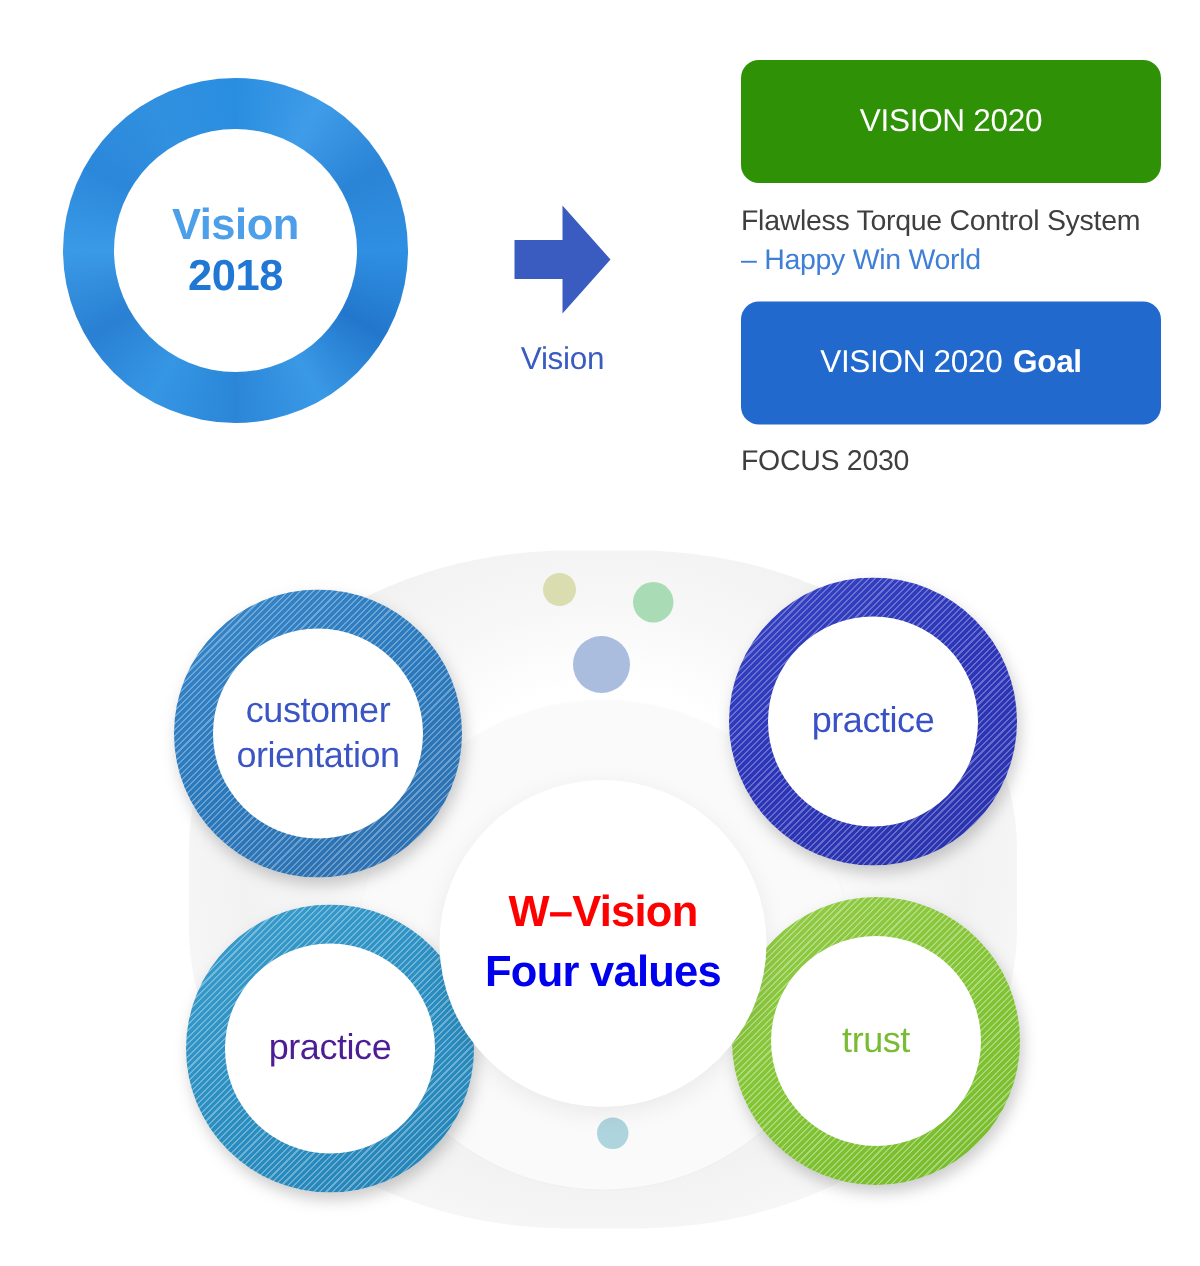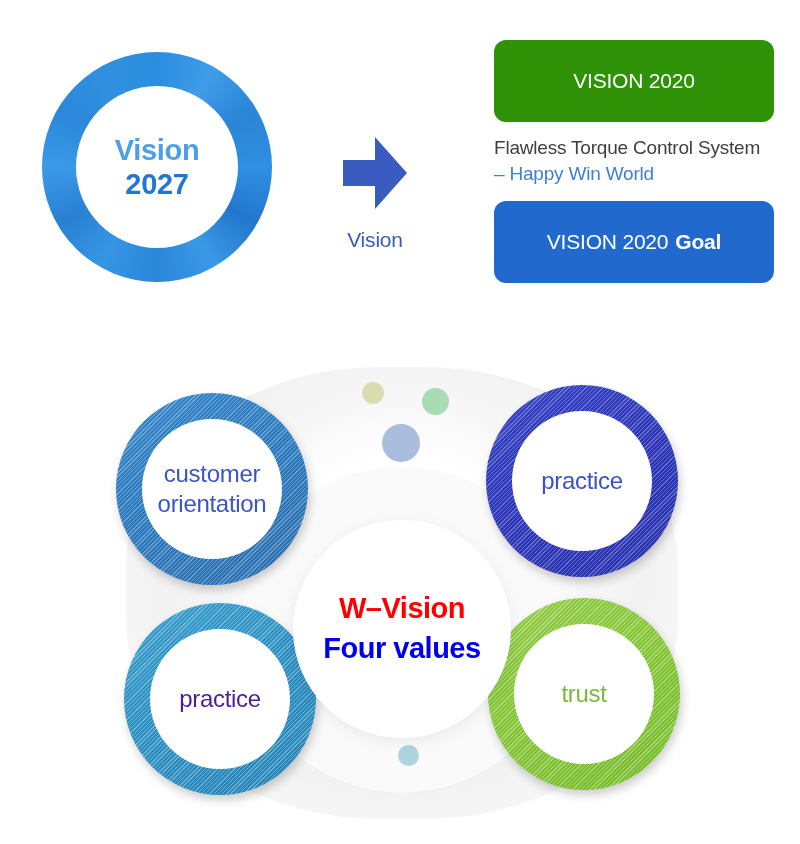--- a/index.html
+++ b/index.html
@@ -252,21 +252,21 @@
 </head>
 <body>
 
 <div id="top-section">
 
   <div id="vision-ring-wrap">
     <div id="vision-ring"></div>
     <div id="vision-ring-hole"></div>
     <div id="vision-ring-text">
       <span class="vision-word">Vision</span>
-      <span class="vision-year">2027</span>
+      <span class="vision-year">2018</span>
     </div>
   </div>
 
   <div id="arrow-block">
     <svg id="arrow-icon" width="72" height="78" viewBox="0 0 72 78">
       <path d="M4 26 L36 26 L36 3 L68 39 L36 75 L36 52 L4 52 Z" fill="#3a5bbf"></path>
     </svg>
     <div id="arrow-label">Vision</div>
   </div>
 
@@ -279,20 +279,21 @@
     <div id="tagline">
       <span>Flawless Torque Control System</span>
       <span id="tagline-sub">– Happy Win World</span>
     </div>
 
     <div class="pill" id="pill-goal">
       <span>VISION 2020</span>
       <span class="pill-goal-strong">Goal</span>
     </div>
 
+    <div id="focus-line">FOCUS 2030</div>
   </div>
 </div>
 
 <div id="values-section">
 
   <div id="values-backdrop"></div>
   <div id="values-backdrop-ring"></div>
 
   <div class="deco-dot" style="left:362px; top:37px; width:22px; height:22px; background:#d9ddb0;"></div>
   <div class="deco-dot" style="left:422px; top:43px; width:27px; height:27px; background:#a9dcb4;"></div>

